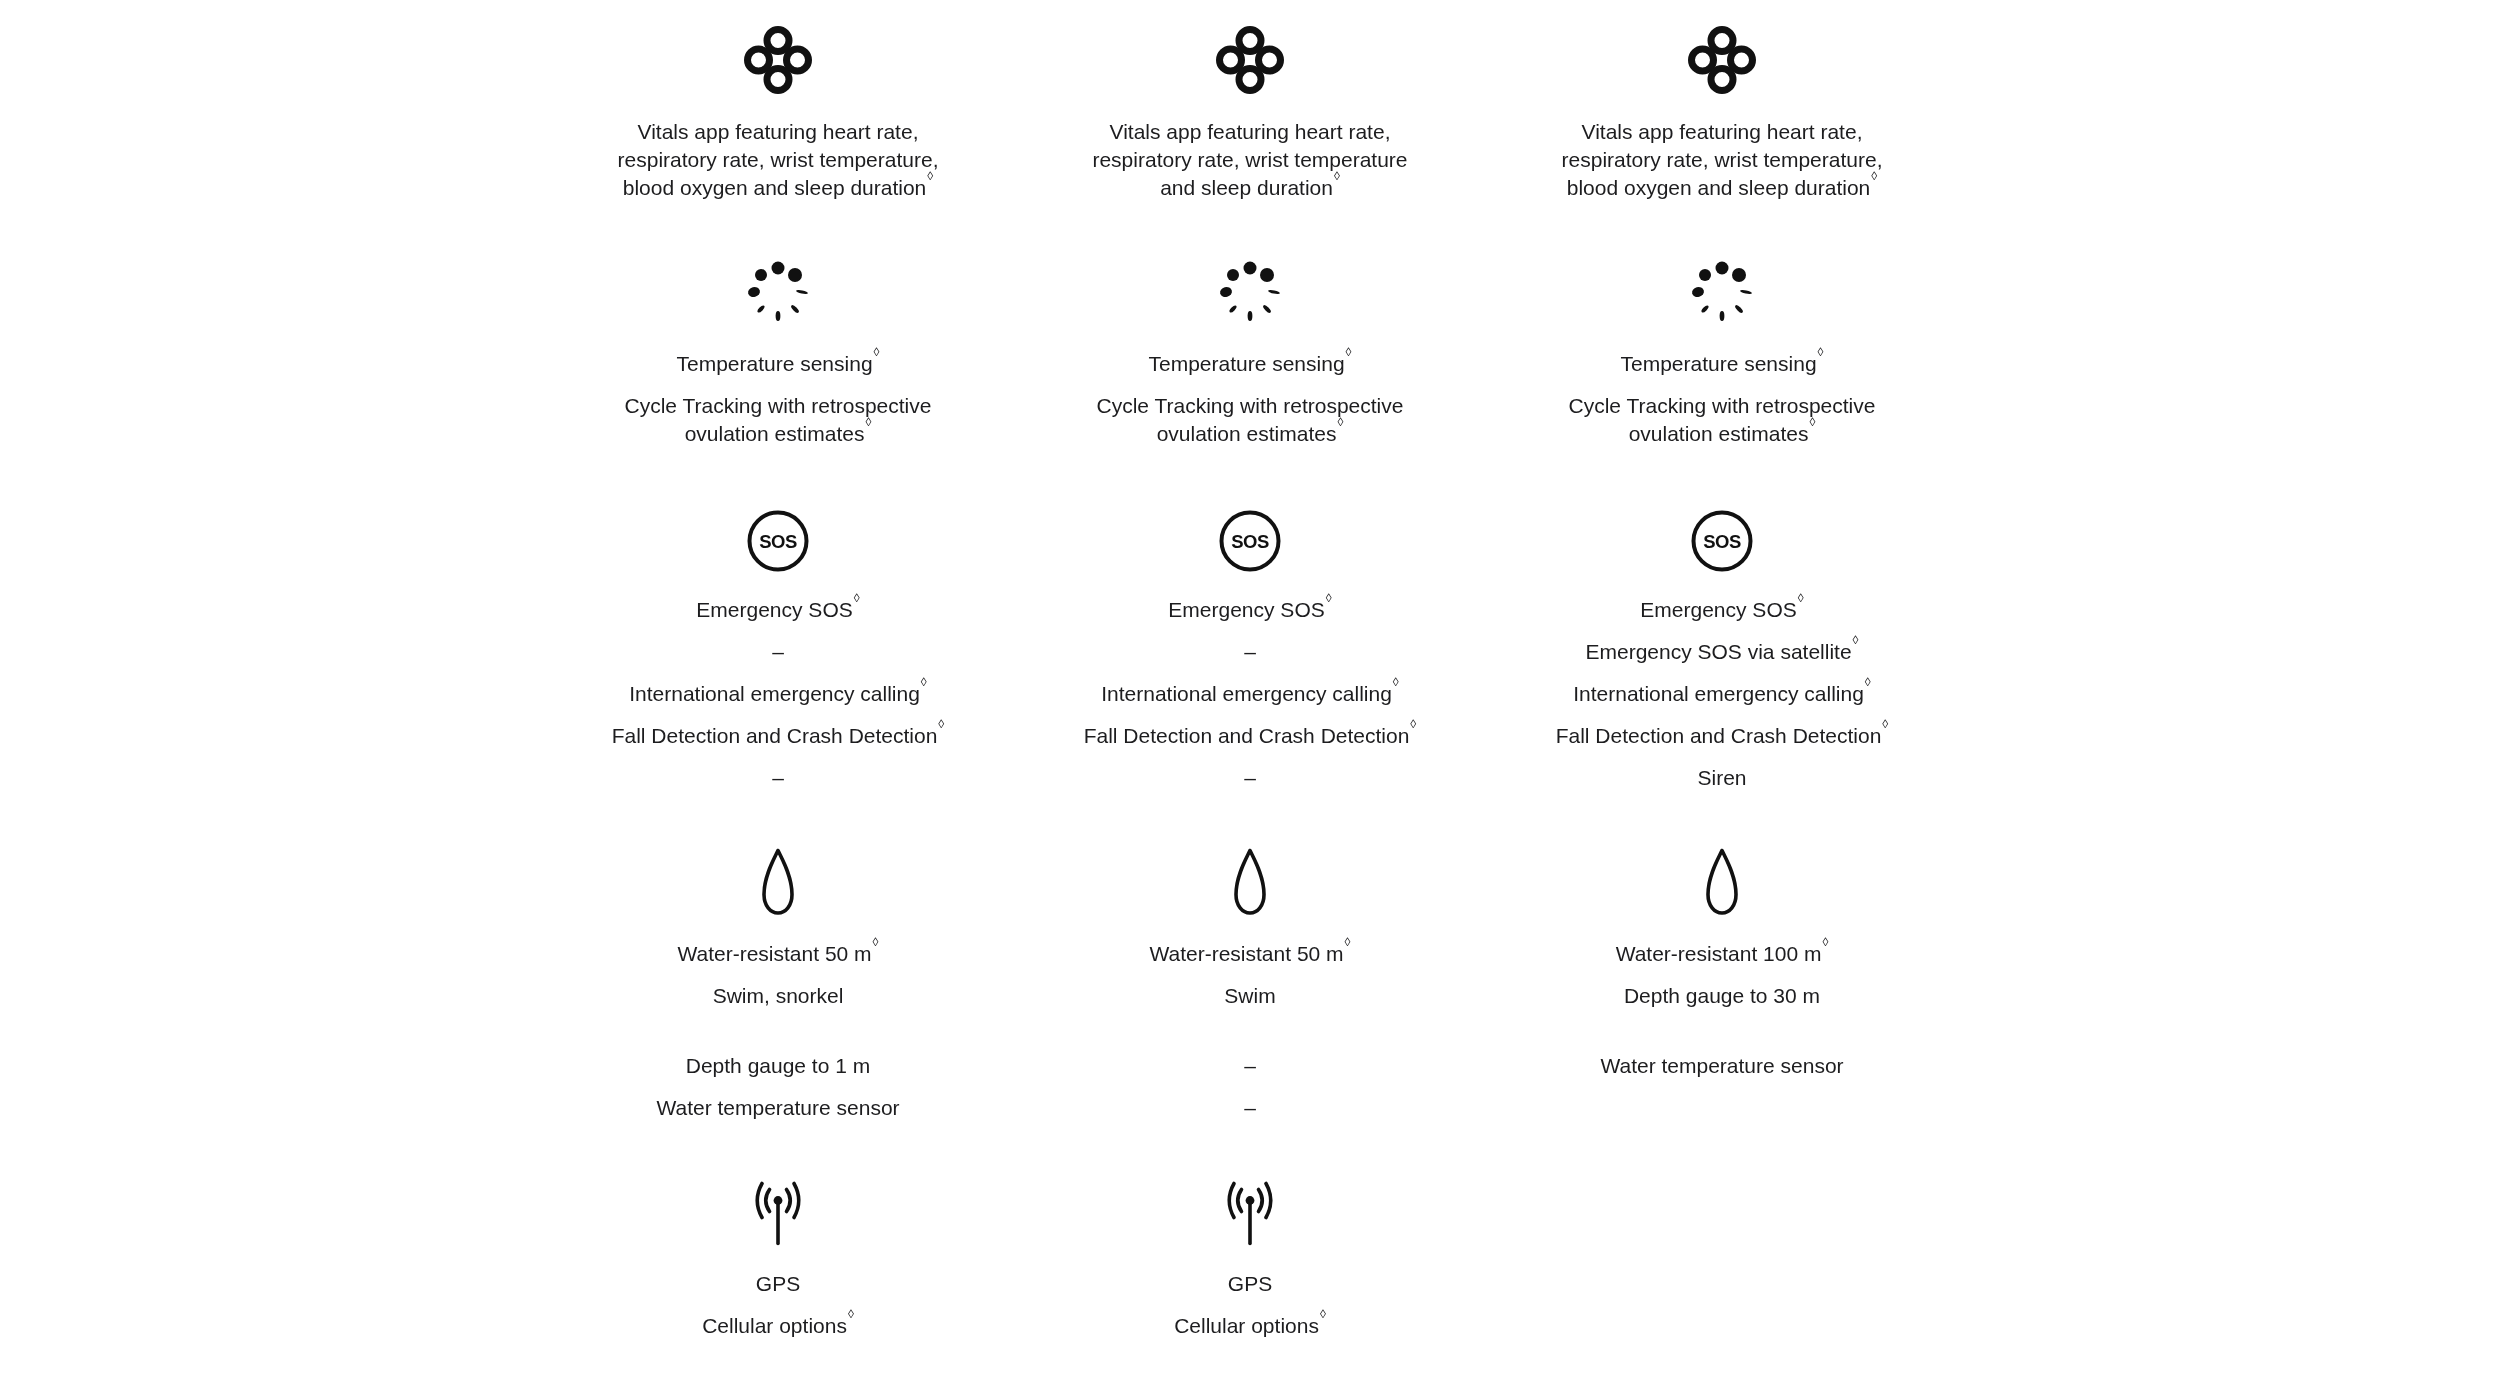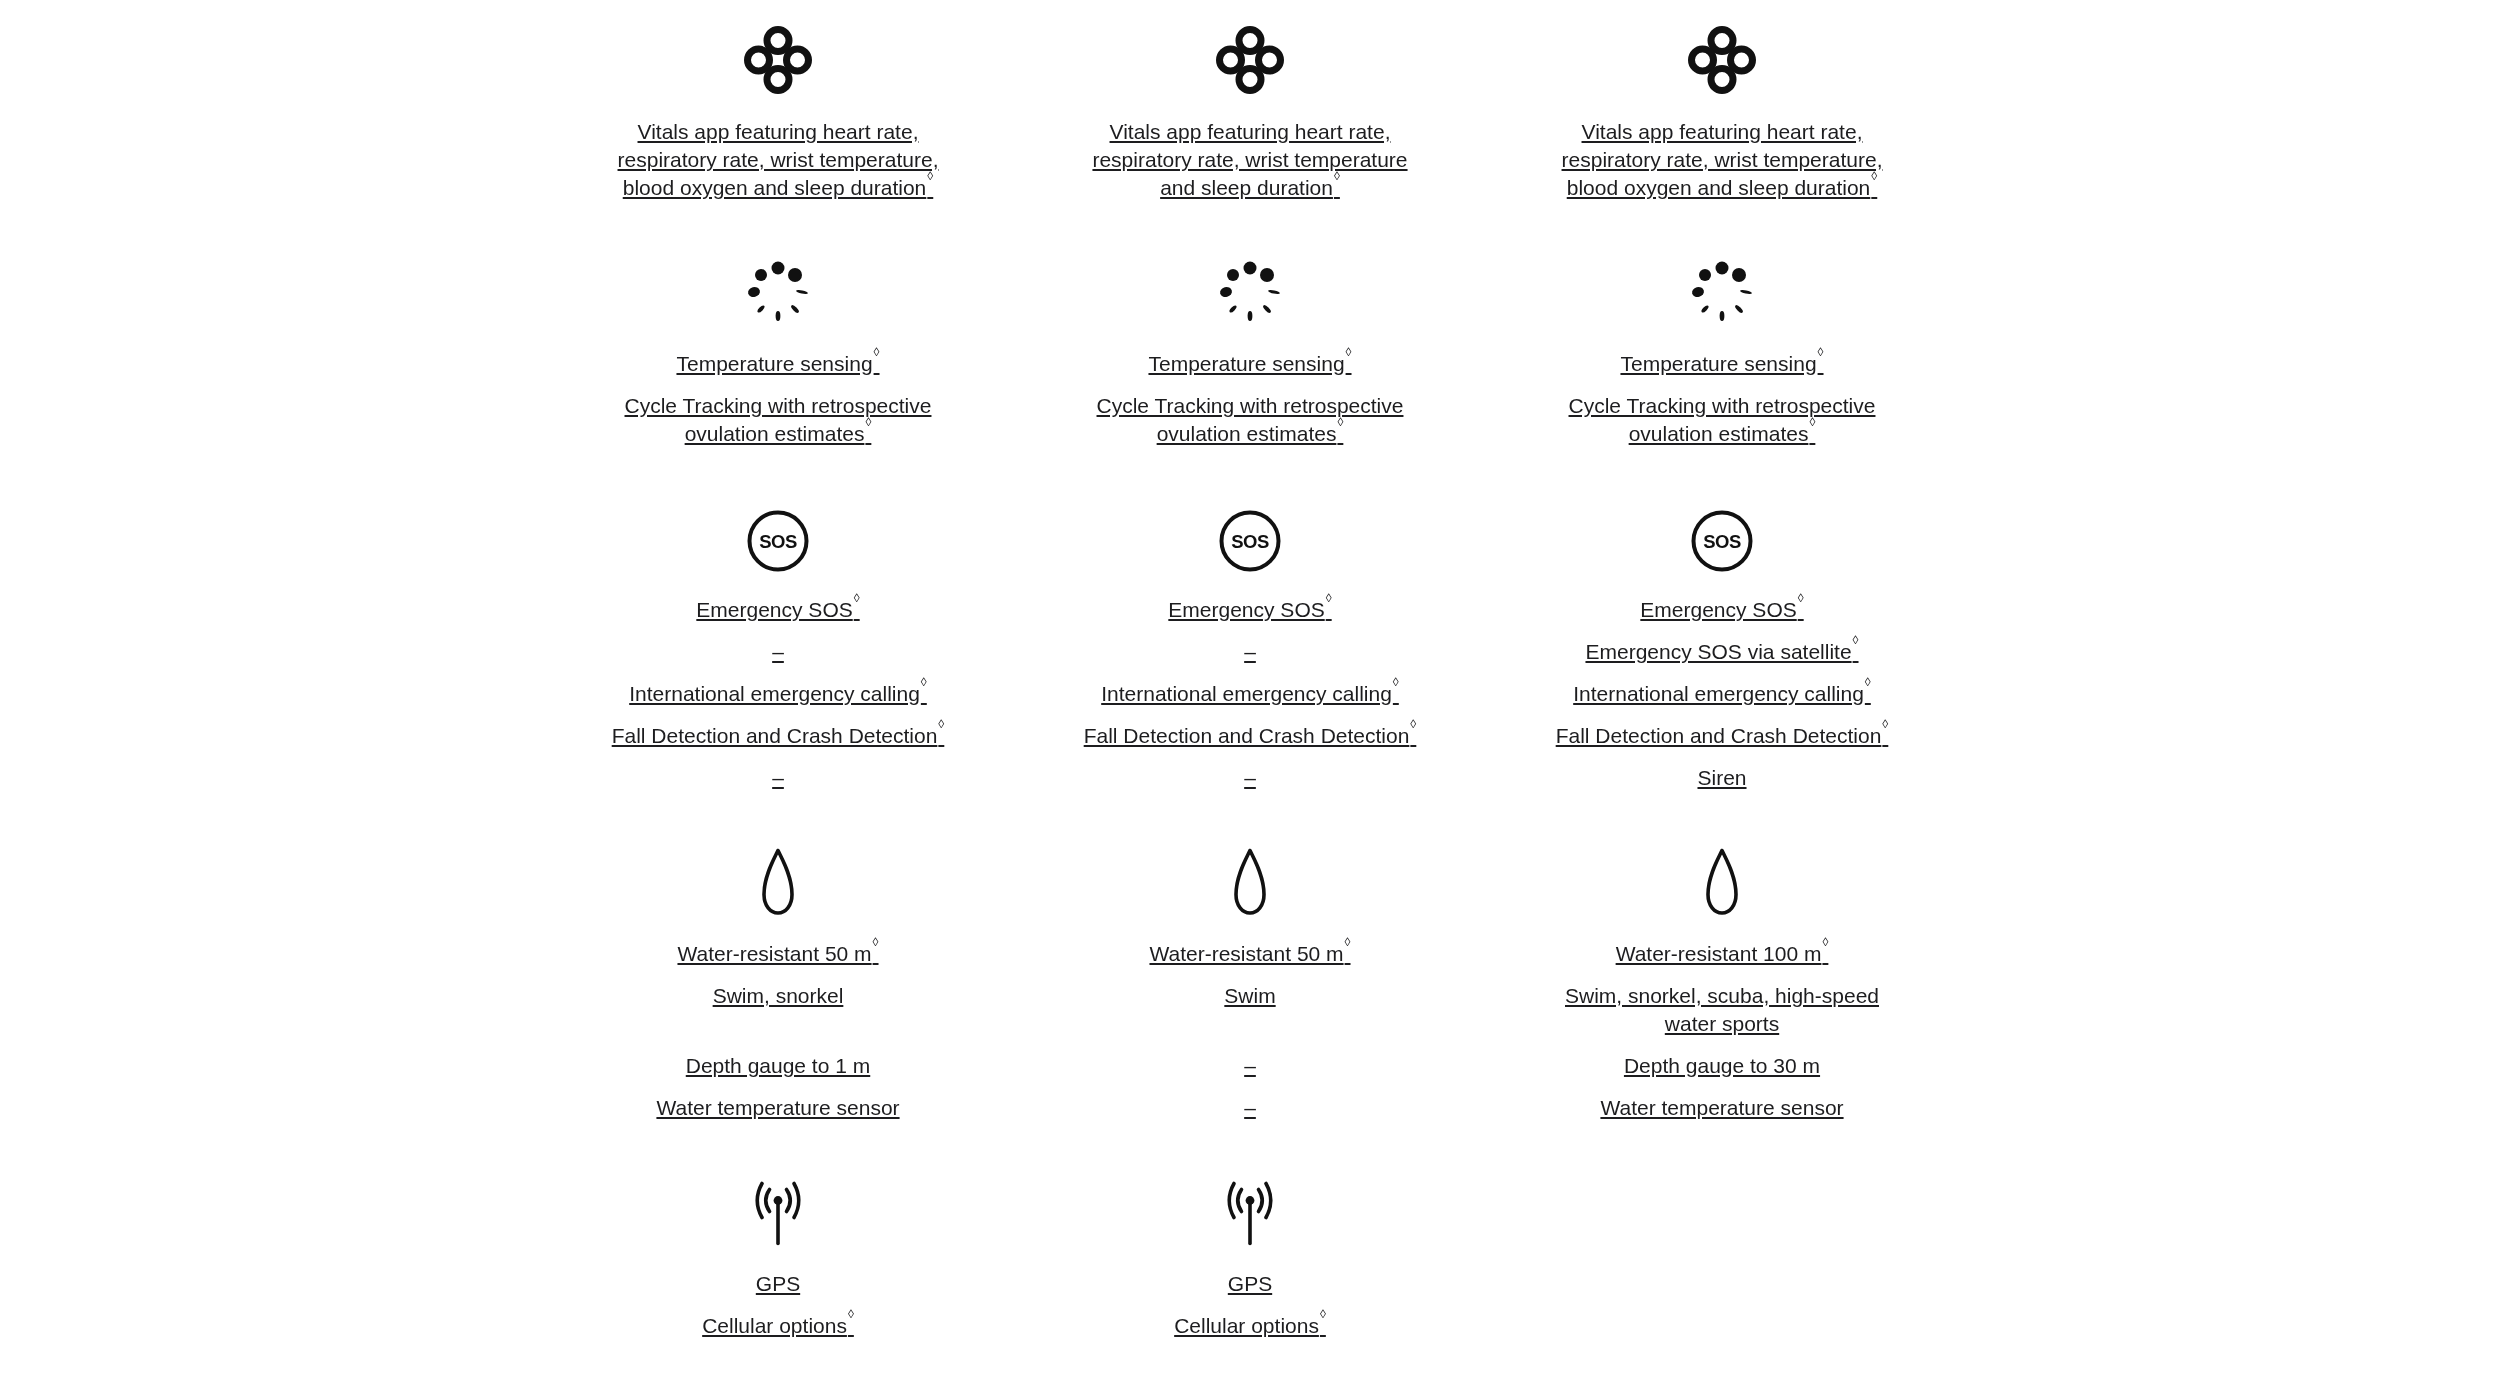--- a/index.html
+++ b/index.html
@@ -46,21 +46,20 @@
     display: block;
   }
   .items {
     font-size: 21px;
     line-height: 28px;
     width: 100%;
   }
   .item {
     margin: 0 auto 14px auto;
     max-width: 460px;
-    text-decoration: underline;
   }
   .item:last-child {
     margin-bottom: 0;
   }
   
   .row-water .items .item:nth-child(2) {
     min-height: 56px;
   }
   sup.fn {
     font-size: 12px;
@@ -265,21 +264,20 @@
         </div>
     </div>
     <div class="cell">
       <div class="icon">
           <svg width="34" height="68">
             <use href="#sym-waterdrop"></use>
           </svg>
         </div>
       <div class="items">
           <div class="item">Water-resistant 100 m<sup class="fn">◊</sup></div>
-          <div class="item">Swim, snorkel, scuba, high-speed<br>water sports</div>
           <div class="item">Depth gauge to 30 m</div>
           <div class="item">Water temperature sensor</div>
         </div>
     </div>
   </section>
 
   <section class="row">
     <div class="cell">
       <div class="icon">
           <svg width="60" height="66">

